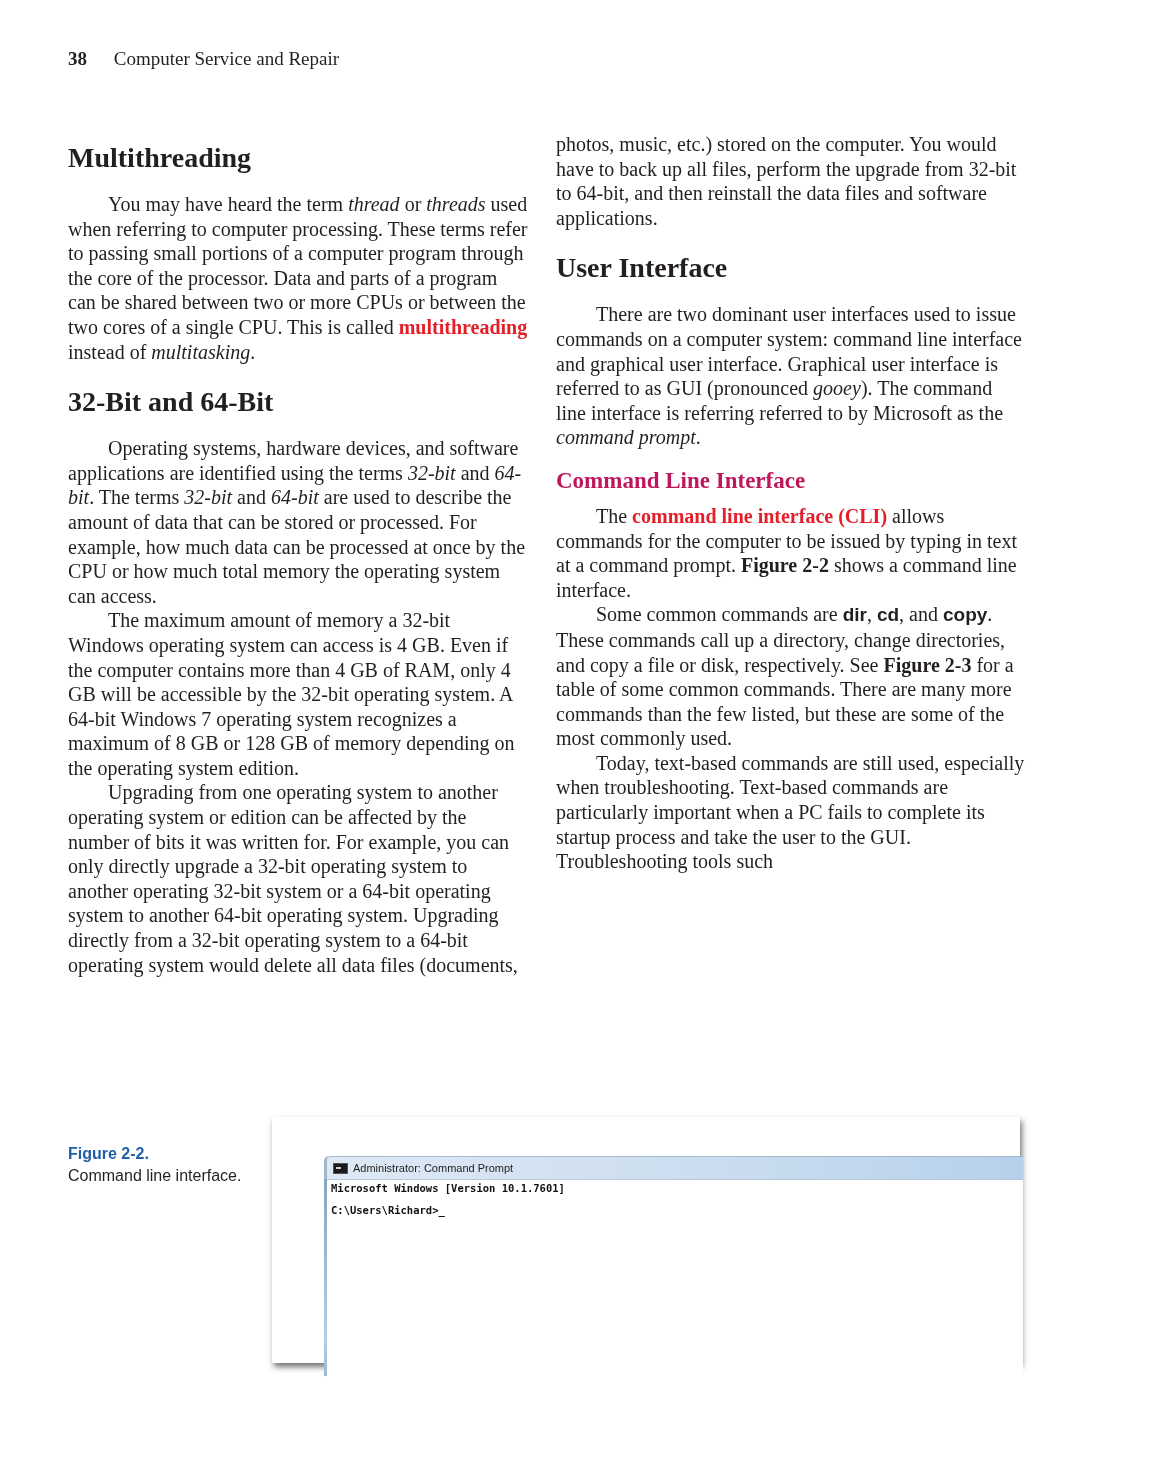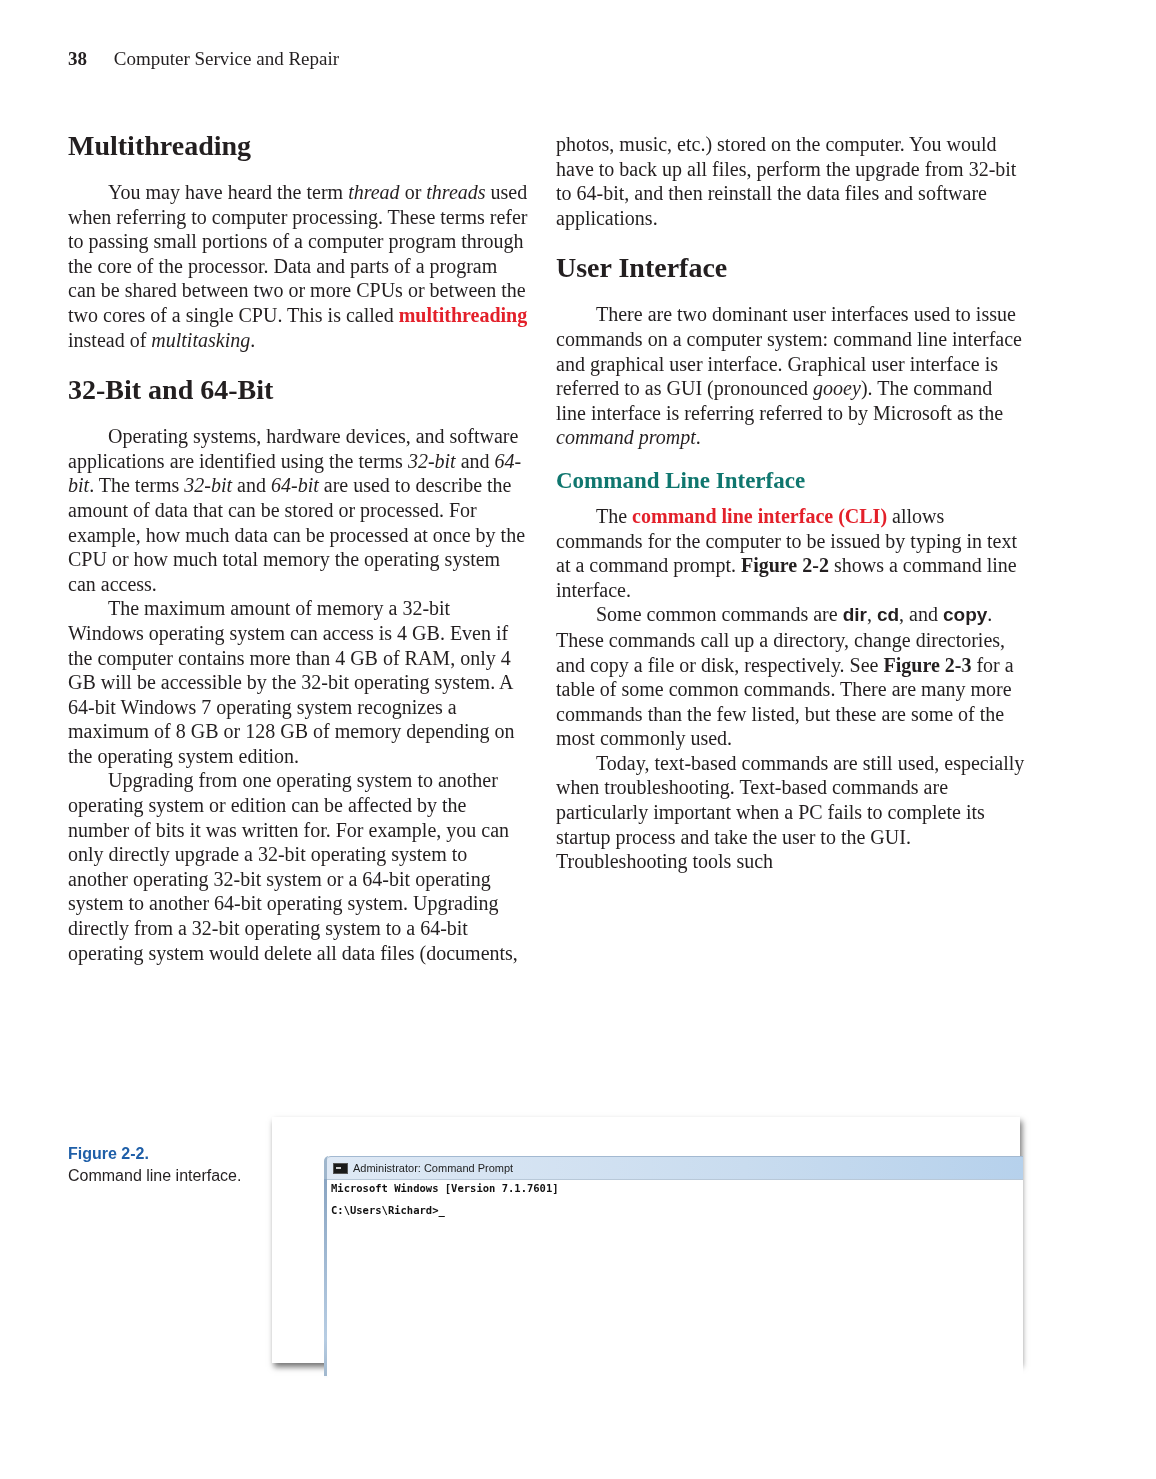--- a/index.html
+++ b/index.html
@@ -4,28 +4,28 @@
 <style>
   html, body { margin: 0; padding: 0; background: #ffffff; }
   body {
     width: 1156px; height: 1479px; position: relative; overflow: hidden;
     font-family: "Liberation Serif", "DejaVu Serif", serif; color: #231f20;
   }
   .running-head {
     position: absolute; left: 68px; top: 48px; font-size: 19px;
   }
   .running-head .pg { font-weight: bold; margin-right: 22px; }
-  .col { position: absolute; top: 128px; width: 460px; }
+  .col { position: absolute; top: 140px; width: 460px; }
   .col.left { left: 68px; }
   .col.right { left: 556px; top: 132px; width: 470px; }
   h2 {
     font-size: 28px; font-weight: bold; margin: 0 0 16px 0; line-height: 36px;
   }
   h3 {
-    font-size: 23px; font-weight: bold; margin: 0 0 8px 0; color: #0f766e; line-height: 30px;
+    font-size: 23px; font-weight: bold; margin: 0 0 8px 0; color: #be185d; line-height: 30px;
   }
   p {
     margin: 0; font-size: 20px; line-height: 24.6px; text-indent: 40px;
   }
   p.noindent { text-indent: 0; }
   .term { color: #e3202a; font-weight: bold; }
   .sans-bold { font-family: "Liberation Sans", sans-serif; font-weight: bold; font-size: 19px; }
   .sec-gap { height: 20px; }
   .sub-gap { height: 16px; }
   .caption {
@@ -106,15 +106,15 @@
   <span>Command line interface.</span>
 </div>
 
 <div class="figure-frame">
   <div class="cmd-window">
     <div class="cmd-left-fade"></div>
     <div class="cmd-titlebar">
       <span class="cmd-icon"></span>
       <span>Administrator: Command Prompt</span>
     </div>
-    <div class="cmd-body"><div>Microsoft Windows [Version 7.1.7601]</div><div>​</div><div>C:\Users\Richard&gt;_</div></div>
+    <div class="cmd-body"><div>Microsoft Windows [Version 10.1.7601]</div><div>​</div><div>C:\Users\Richard&gt;_</div></div>
   </div>
 </div>
 
 </body></html>

